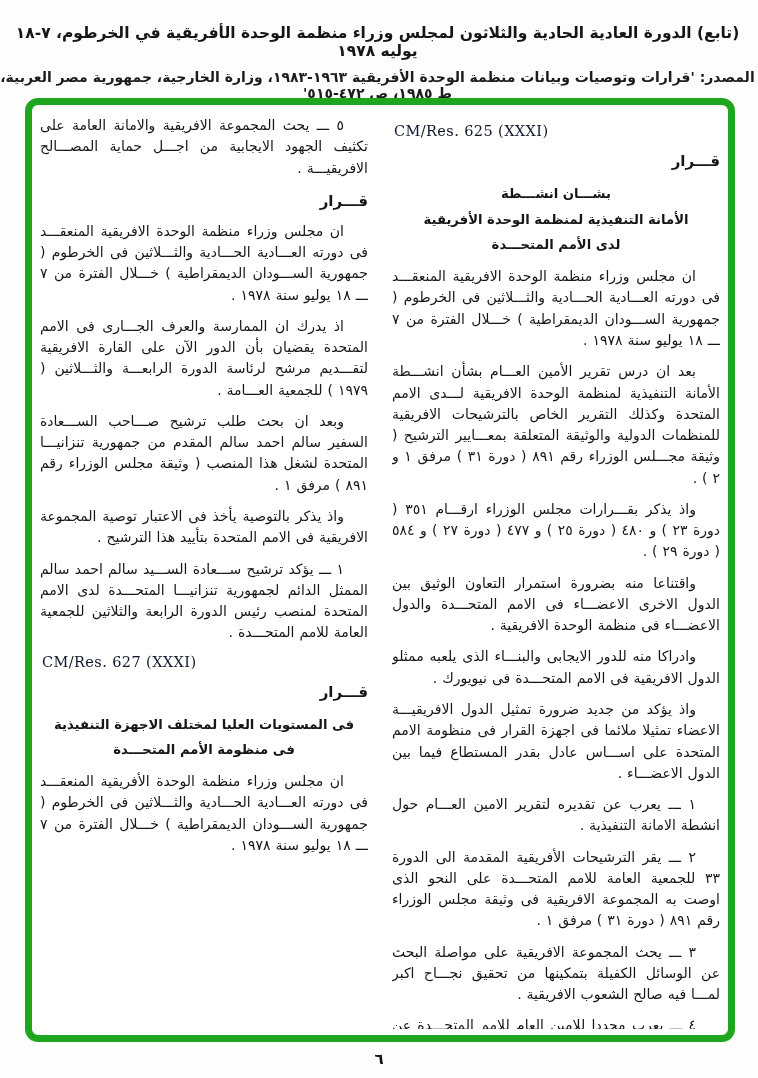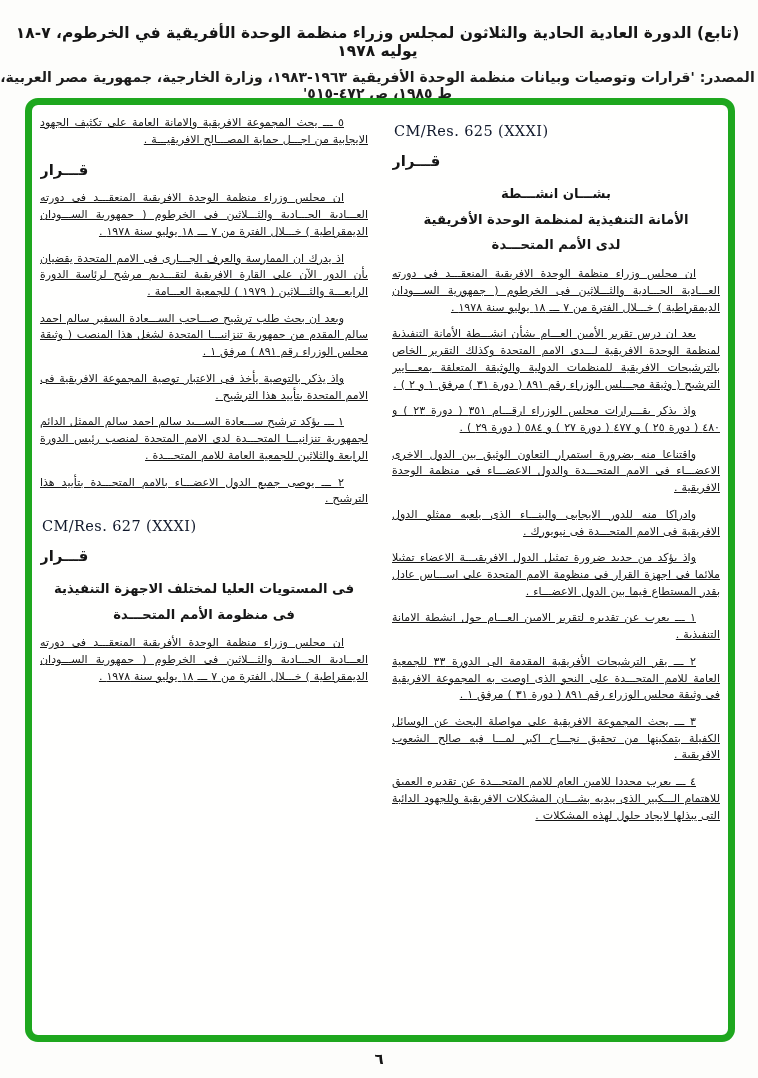--- a/index.html
+++ b/index.html
@@ -28,30 +28,29 @@
   }
   .cols { display:flex; direction:rtl; gap:24px; height:100%; }
   .col { flex:1; direction:rtl; overflow:hidden; }
   
   .res-ref {
     direction:ltr; text-align:left;
     font-family:"DejaVu Serif", serif;
     font-size:14.5px; letter-spacing:0.4px;
     margin:8px 2px 2px 2px; color:#0f172a;
   }
-  .res-title { text-align:left; font-weight:bold; font-size:15px; margin:13px 0 11px 0; }
+  .res-title { text-align:right; font-weight:bold; font-size:15px; margin:13px 0 11px 0; }
   .res-sub { text-align:center; font-weight:bold; font-size:13.2px; line-height:1.95; margin:0 0 8px 0; }
   .res-sub div { white-space:nowrap; }
   .para {
     text-align:justify;
-    font-size:11px; line-height:1.52;
+    font-size:14px; line-height:1.52;
     margin:0 0 10px 0;
     text-indent:24px;
     word-spacing:0.5px;
-    text-decoration:underline;
   }
   
   .page-num { position:absolute; bottom:10px; left:0; right:0; text-align:center; font-size:15px; font-weight:bold; }
 </style>
 </head>
 <body>
 
 <div class="page">
 
   <div class="header">
@@ -84,21 +83,20 @@
 
       <div class="col">
         <p class="para">٥ ـــ يحث المجموعة الافريقية والامانة العامة على تكثيف الجهود الايجابية من اجـــل حماية المصـــالح الافريقيـــة .</p>
 
         <div class="res-title">قـــرار</div>
         <p class="para">ان مجلس وزراء منظمة الوحدة الافريقية المنعقـــد فى دورته العـــادية الحـــادية والثـــلاثين فى الخرطوم ( جمهورية الســـودان الديمقراطية ) خـــلال الفترة من ٧ ـــ ١٨ يوليو سنة ١٩٧٨ .</p>
         <p class="para">اذ يدرك ان الممارسة والعرف الجـــارى فى الامم المتحدة يقضيان بأن الدور الآن على القارة الافريقية لتقـــديم مرشح لرئاسة الدورة الرابعـــة والثـــلاثين ( ١٩٧٩ ) للجمعية العـــامة .</p>
         <p class="para">وبعد ان بحث طلب ترشيح صـــاحب الســـعادة السفير سالم احمد سالم المقدم من جمهورية تنزانيـــا المتحدة لشغل هذا المنصب ( وثيقة مجلس الوزراء رقم ٨٩١ ) مرفق ١ .</p>
         <p class="para">واذ يذكر بالتوصية يأخذ فى الاعتبار توصية المجموعة الافريقية فى الامم المتحدة بتأييد هذا الترشيح .</p>
         <p class="para">١ ـــ يؤكد ترشيح ســـعادة الســـيد سالم احمد سالم الممثل الدائم لجمهورية تنزانيـــا المتحـــدة لدى الامم المتحدة لمنصب رئيس الدورة الرابعة والثلاثين للجمعية العامة للامم المتحـــدة .</p>
-        <p class="para">٢ ـــ يوصى جميع الدول الاعضـــاء بالامم المتحـــدة بتأييد هذا الترشيح .</p>
 
         <div class="res-ref">CM/Res. 627 (XXXI)</div>
         <div class="res-title">قـــرار</div>
         <div class="res-sub">
           <div>فى المستويات العليا لمختلف الاجهزة التنفيذية</div>
           <div>فى منظومة الأمم المتحـــدة</div>
         </div>
         <p class="para">ان مجلس وزراء منظمة الوحدة الأفريقية المنعقـــد فى دورته العـــادية الحـــادية والثـــلاثين فى الخرطوم ( جمهورية الســـودان الديمقراطية ) خـــلال الفترة من ٧ ـــ ١٨ يوليو سنة ١٩٧٨ .</p>
       </div>
 

